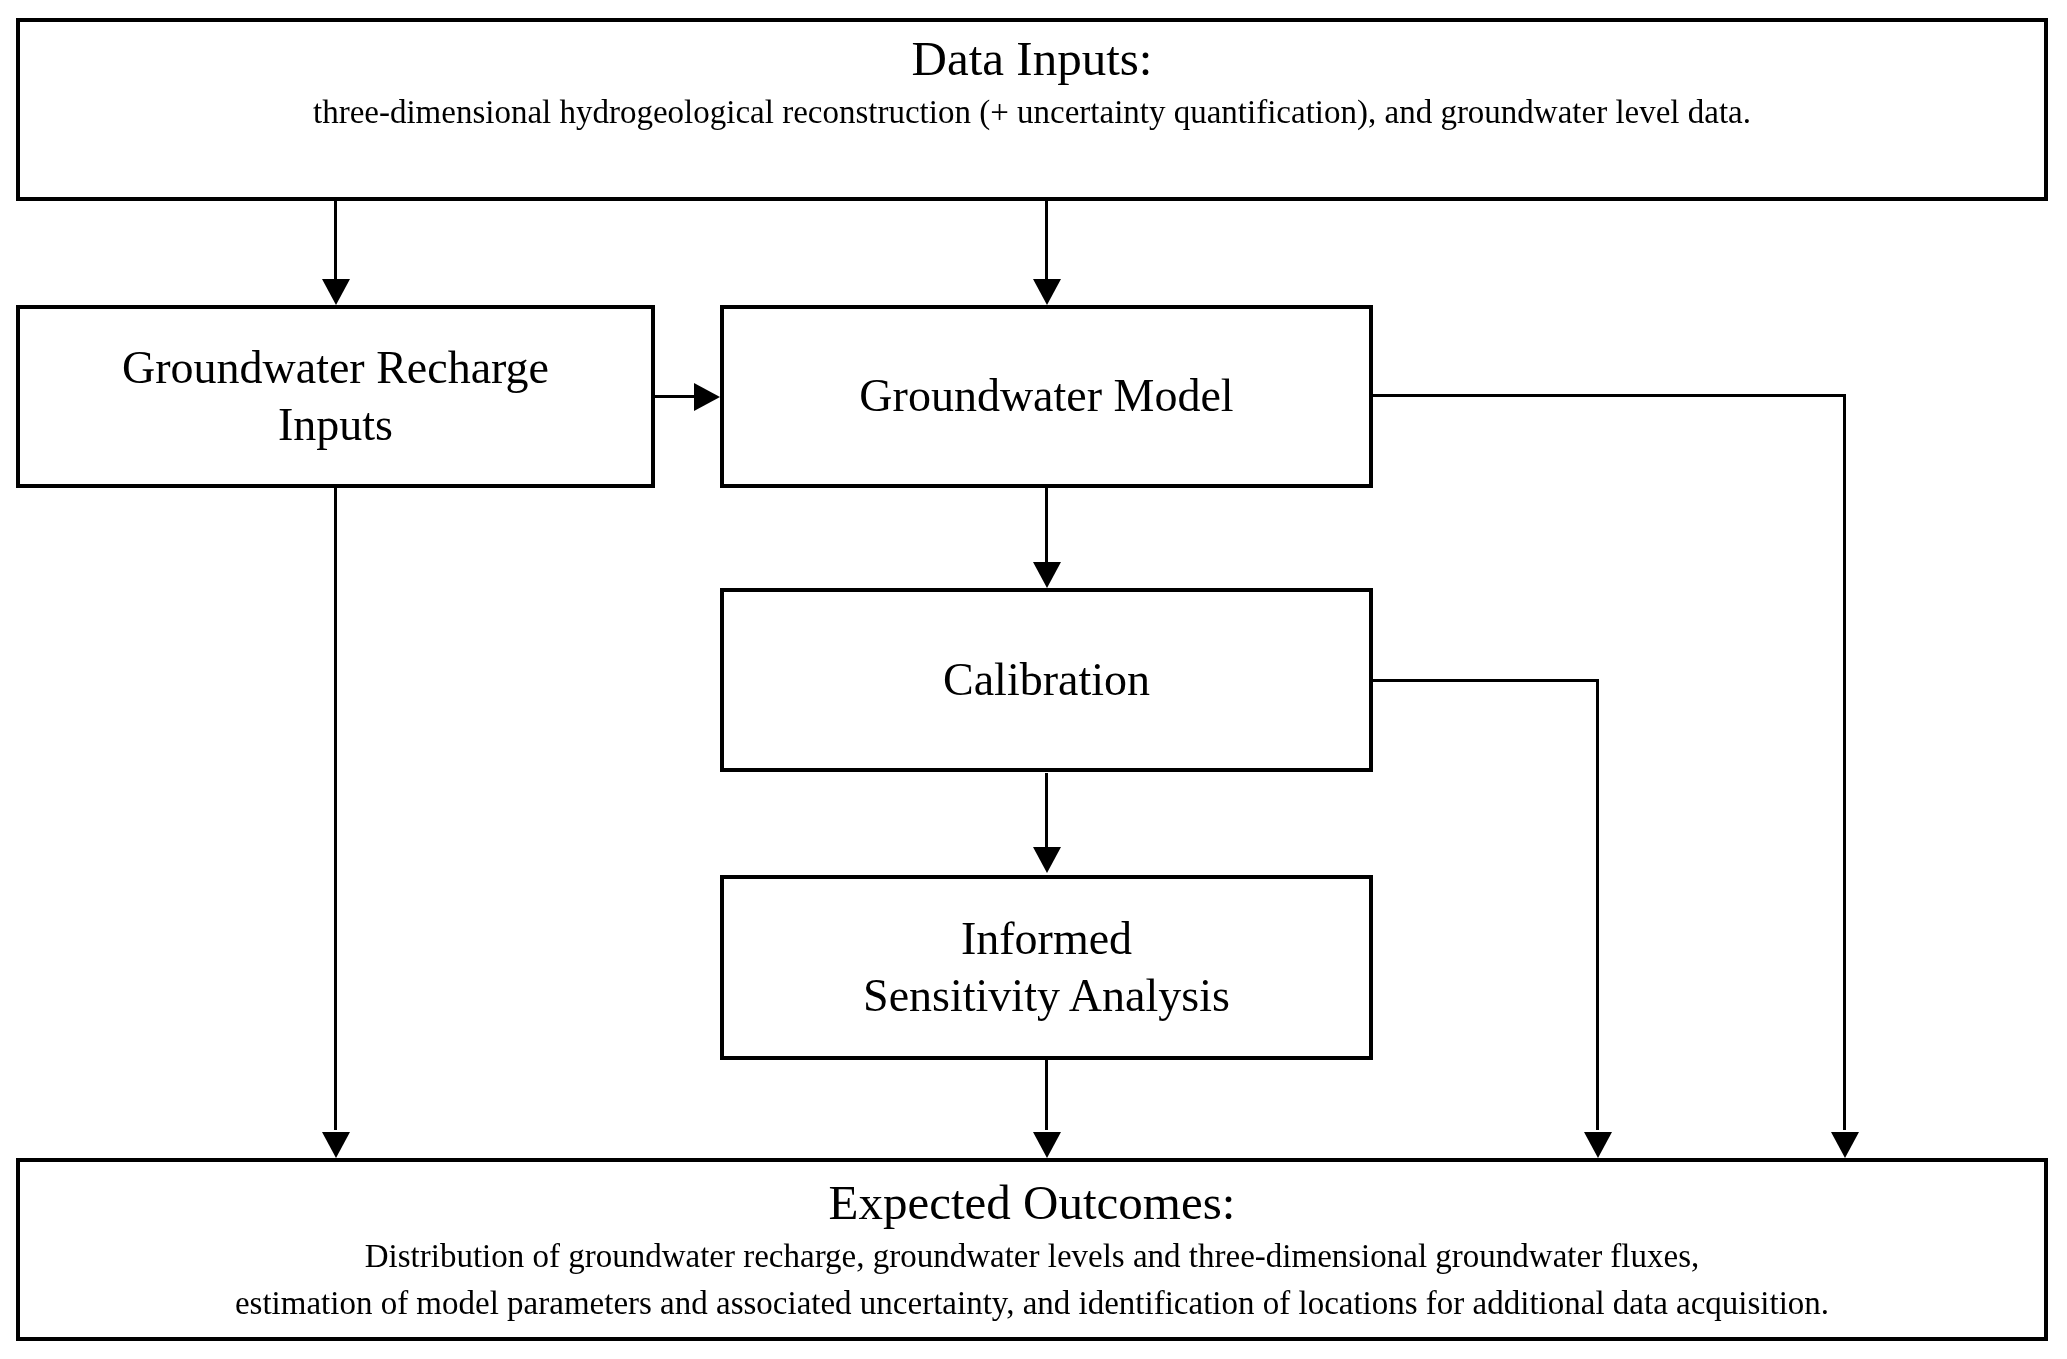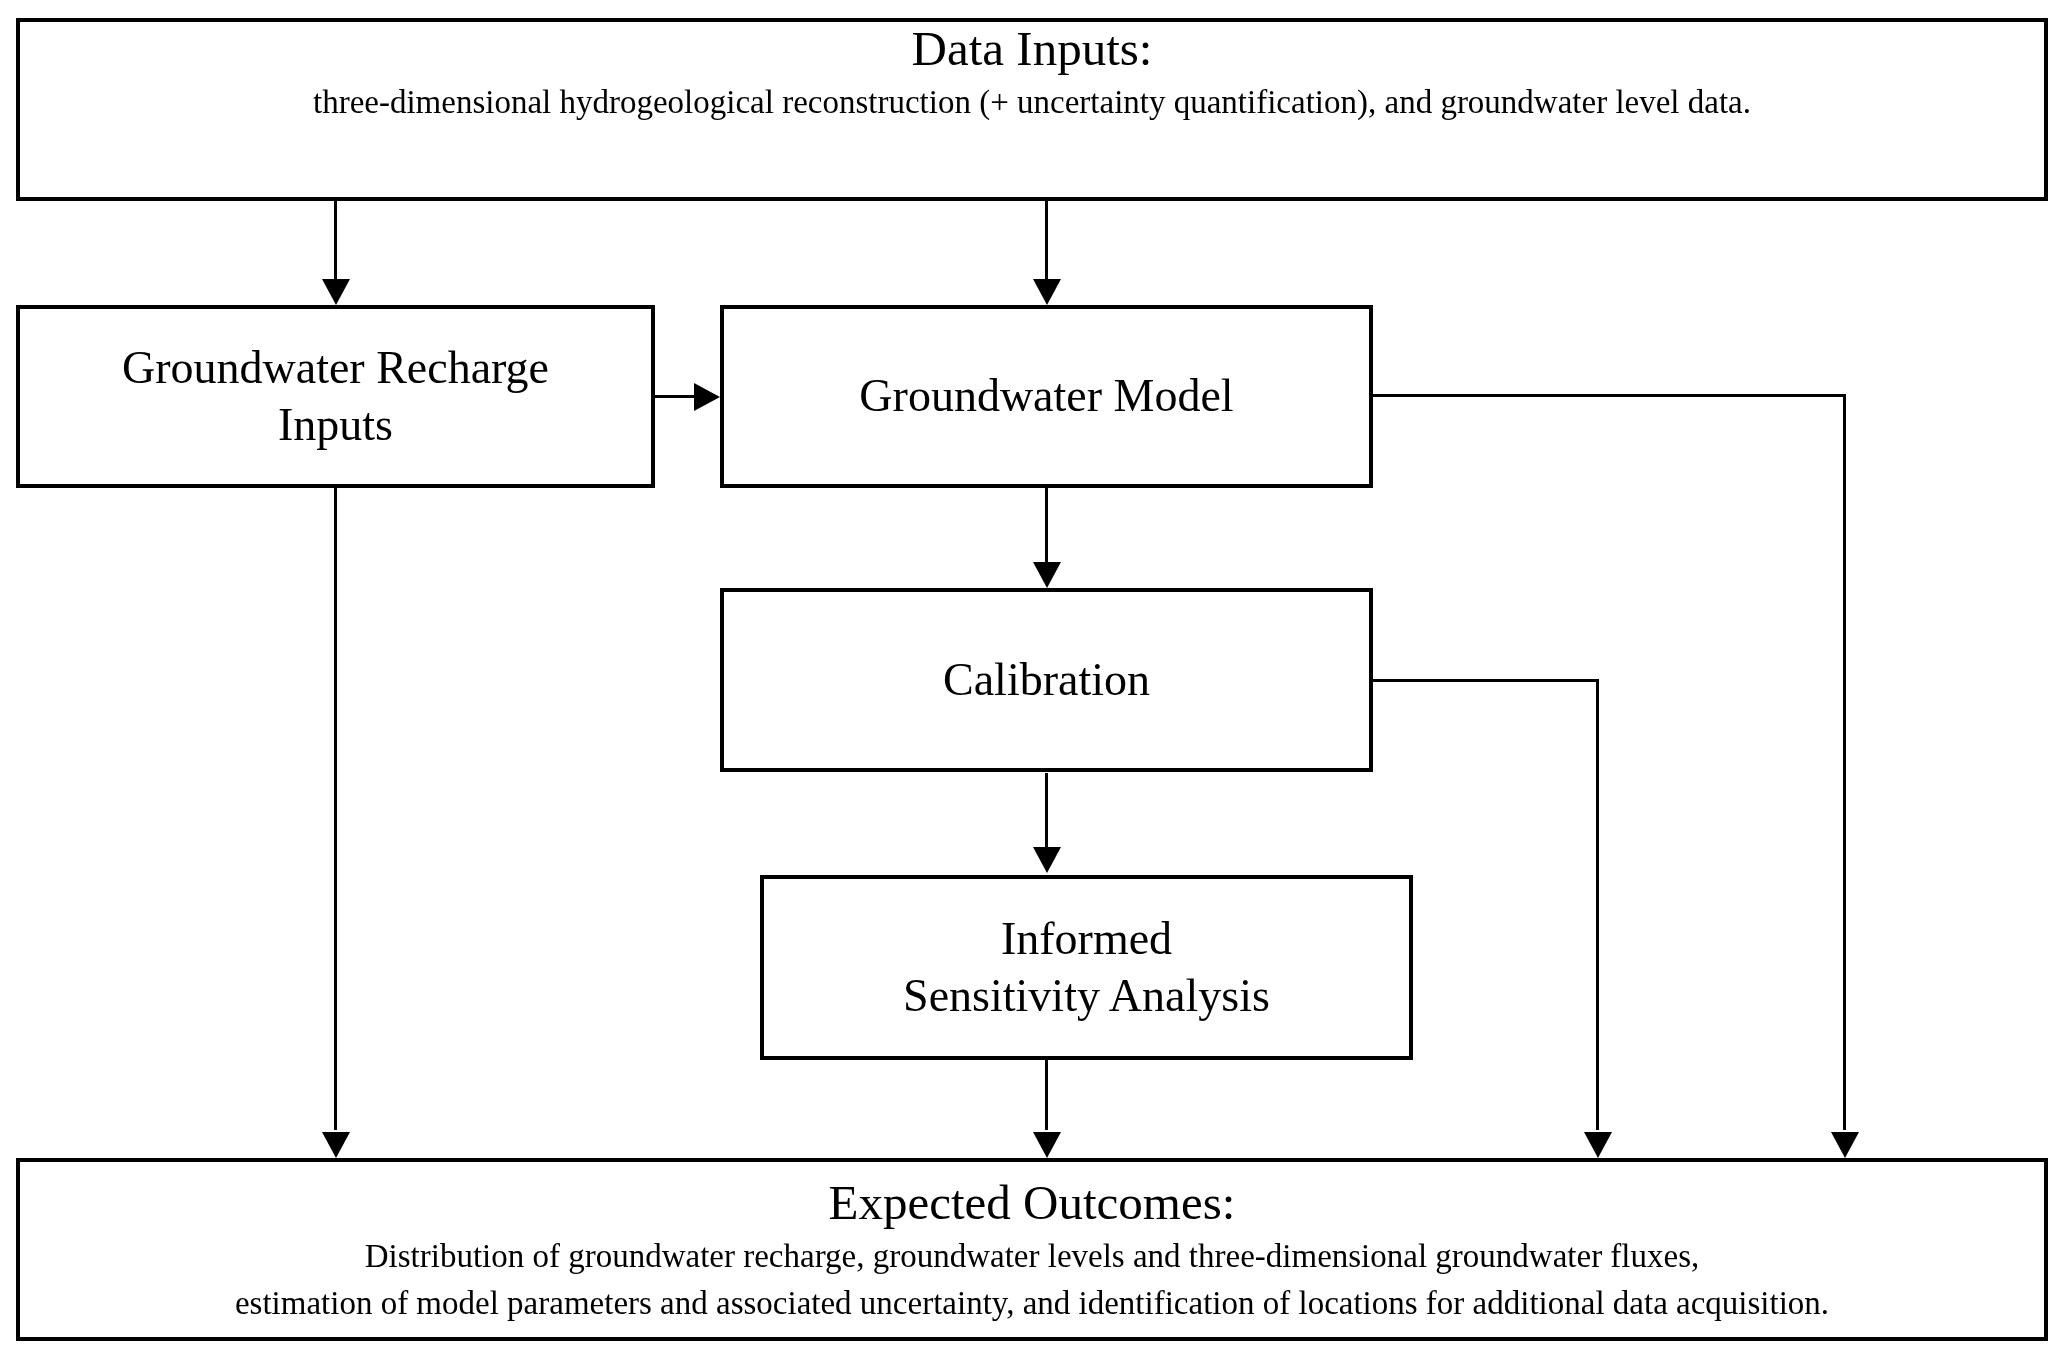--- a/index.html
+++ b/index.html
@@ -42,20 +42,21 @@
     line-height: 1.22;
     white-space: nowrap;
   }
   
   #box-data-inputs {
     left: 16px;
     top: 18px;
     width: 2032px;
     height: 183px;
     justify-content: flex-start;
+    padding-top: 10px;
   }
   #box-data-inputs .box-title { margin-bottom: 2px; }
   #box-expected-outcomes {
     left: 16px;
     top: 1158px;
     width: 2032px;
     height: 183px;
     justify-content: flex-start;
     padding-top: 14px;
   }
@@ -74,21 +75,21 @@
     height: 183px;
     align-items: center;
   }
   #box-calibration {
     left: 720px;
     top: 588px;
     width: 653px;
     height: 184px;
   }
   #box-sensitivity {
-    left: 760px;
+    left: 720px;
     top: 875px;
     width: 653px;
     height: 185px;
   }
 
   
   .vline {
     position: absolute;
     width: 3px;
     background: #000000;

